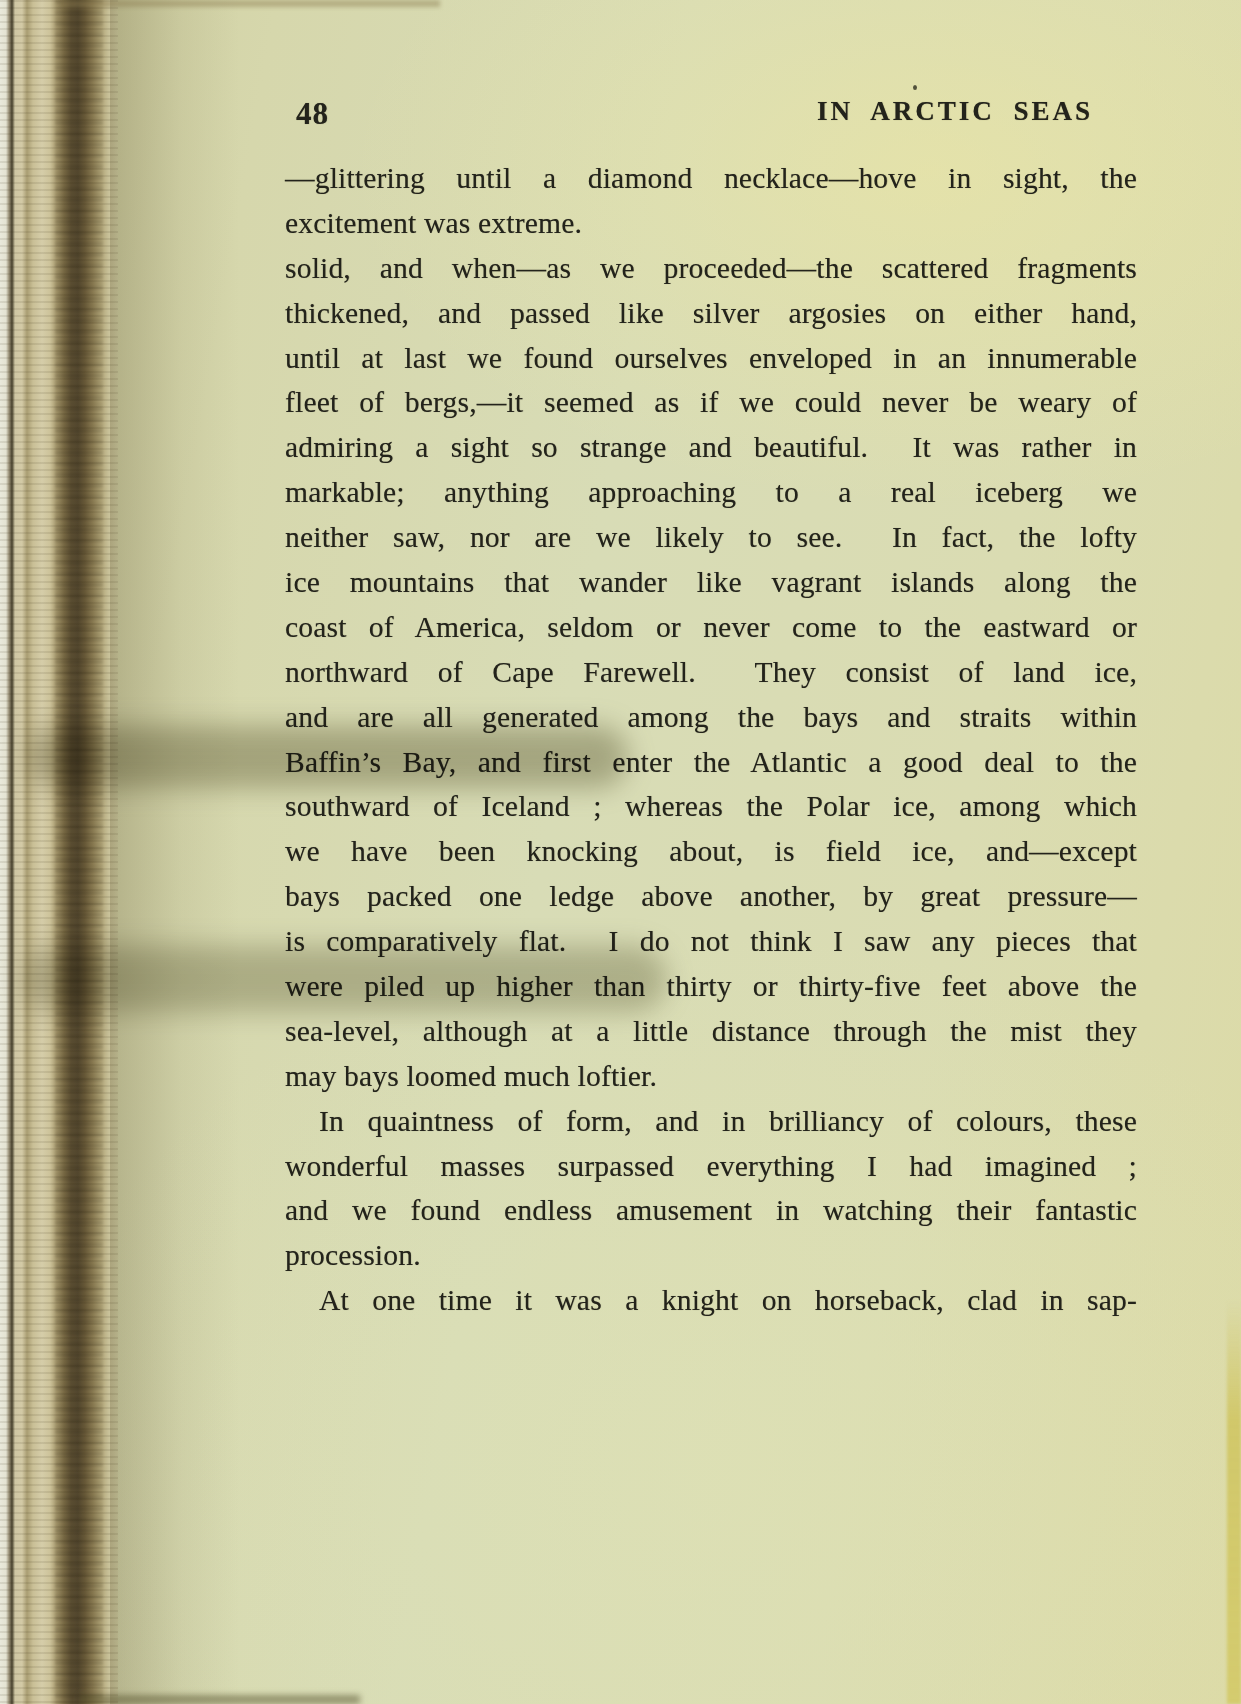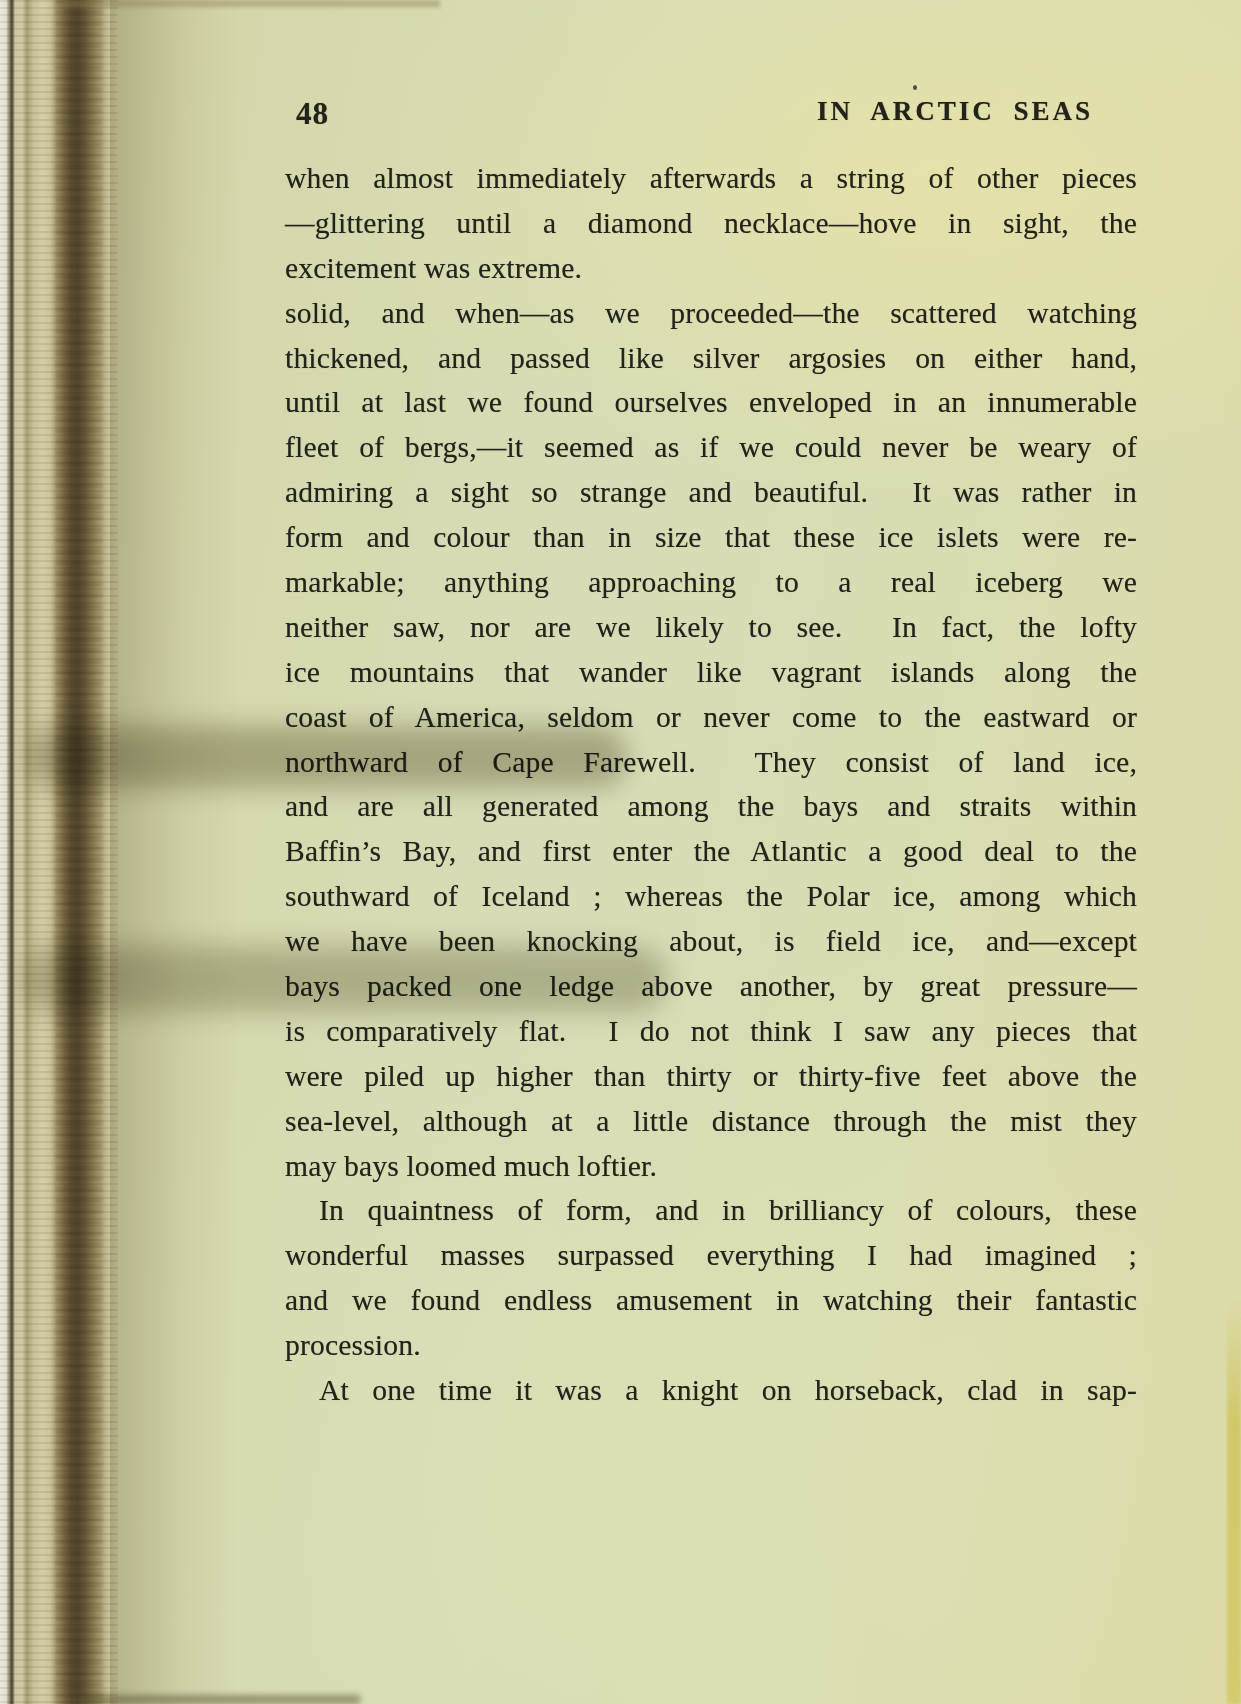--- a/index.html
+++ b/index.html
@@ -99,29 +99,27 @@
   <div class="top-edge"></div>
   <div class="bottom-edge"></div>
   <div class="right-edge"></div>
 
   <div class="header">
     <div class="pagenum">48</div>
     <div class="running-title">IN ARCTIC SEAS</div>
   </div>
 
   <div class="text-block">
-      <div class="line just">when almost immediately afterwards a string of other pieces</div>
       <div class="line just">—glittering until a diamond necklace—hove in sight, the</div>
       <div class="line">excitement was extreme.</div>
-      <div class="line just">solid, and when—as we proceeded—the scattered watching</div>
+      <div class="line just">solid, and when—as we proceeded—the scattered fragments</div>
       <div class="line just">thickened, and passed like silver argosies on either hand,</div>
       <div class="line just">until at last we found ourselves enveloped in an innumerable</div>
       <div class="line just">fleet of bergs,—it seemed as if we could never be weary of</div>
       <div class="line just">admiring a sight so strange and beautiful.&nbsp; It was rather in</div>
-      <div class="line just">form and colour than in size that these ice islets were re-</div>
       <div class="line just">markable; anything approaching to a real iceberg we</div>
       <div class="line just">neither saw, nor are we likely to see.&nbsp; In fact, the lofty</div>
       <div class="line just">ice mountains that wander like vagrant islands along the</div>
       <div class="line just">coast of America, seldom or never come to the eastward or</div>
       <div class="line just">northward of Cape Farewell.&nbsp; They consist of land ice,</div>
       <div class="line just">and are all generated among the bays and straits within</div>
       <div class="line just">Baffin’s Bay, and first enter the Atlantic a good deal to the</div>
       <div class="line just">southward of Iceland&nbsp;; whereas the Polar ice, among which</div>
       <div class="line just">we have been knocking about, is field ice, and—except</div>
       <div class="line just">bays packed one ledge above another, by great pressure—</div>

